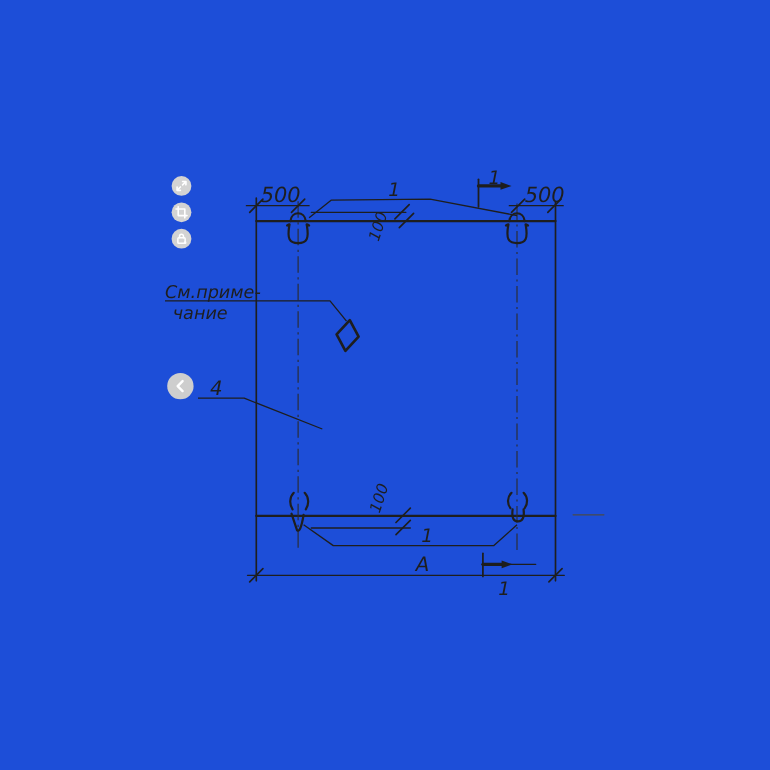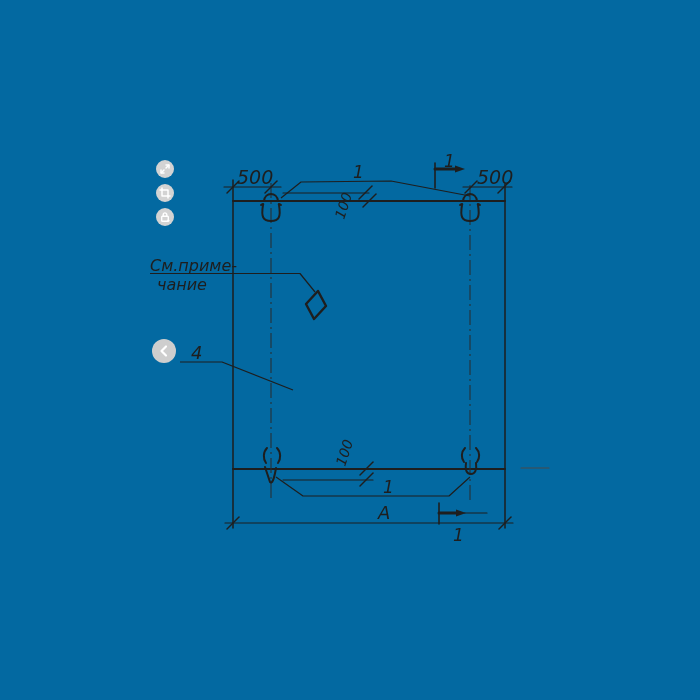--- a/index.html
+++ b/index.html
@@ -1,16 +1,16 @@
 <!DOCTYPE html>
 <html><head>
 <meta charset="utf-8">
 <style>
   html,body{margin:0;padding:0;background:#fff;}
-  .stage{position:relative;width:700px;height:700px;background:#0369a1;overflow:hidden;
+  .stage{position:relative;width:700px;height:700px;background:#1d4ed8;overflow:hidden;
          font-family:"DejaVu Sans",sans-serif;}
   .drawing-svg{position:absolute;left:0;top:0;}
   .hand{font-style:italic;fill:#1e1e1e;font-family:"DejaVu Sans",sans-serif;}
   .ctl{position:absolute;border-radius:50%;background:#d3d3d3;display:flex;
        align-items:center;justify-content:center;cursor:pointer;}
   .ctl.small{width:18px;height:18px;}
   .ctl.nav{width:24px;height:24px;background:#cecece;}
   .ctl svg{display:block;}
 </style>
 </head>

